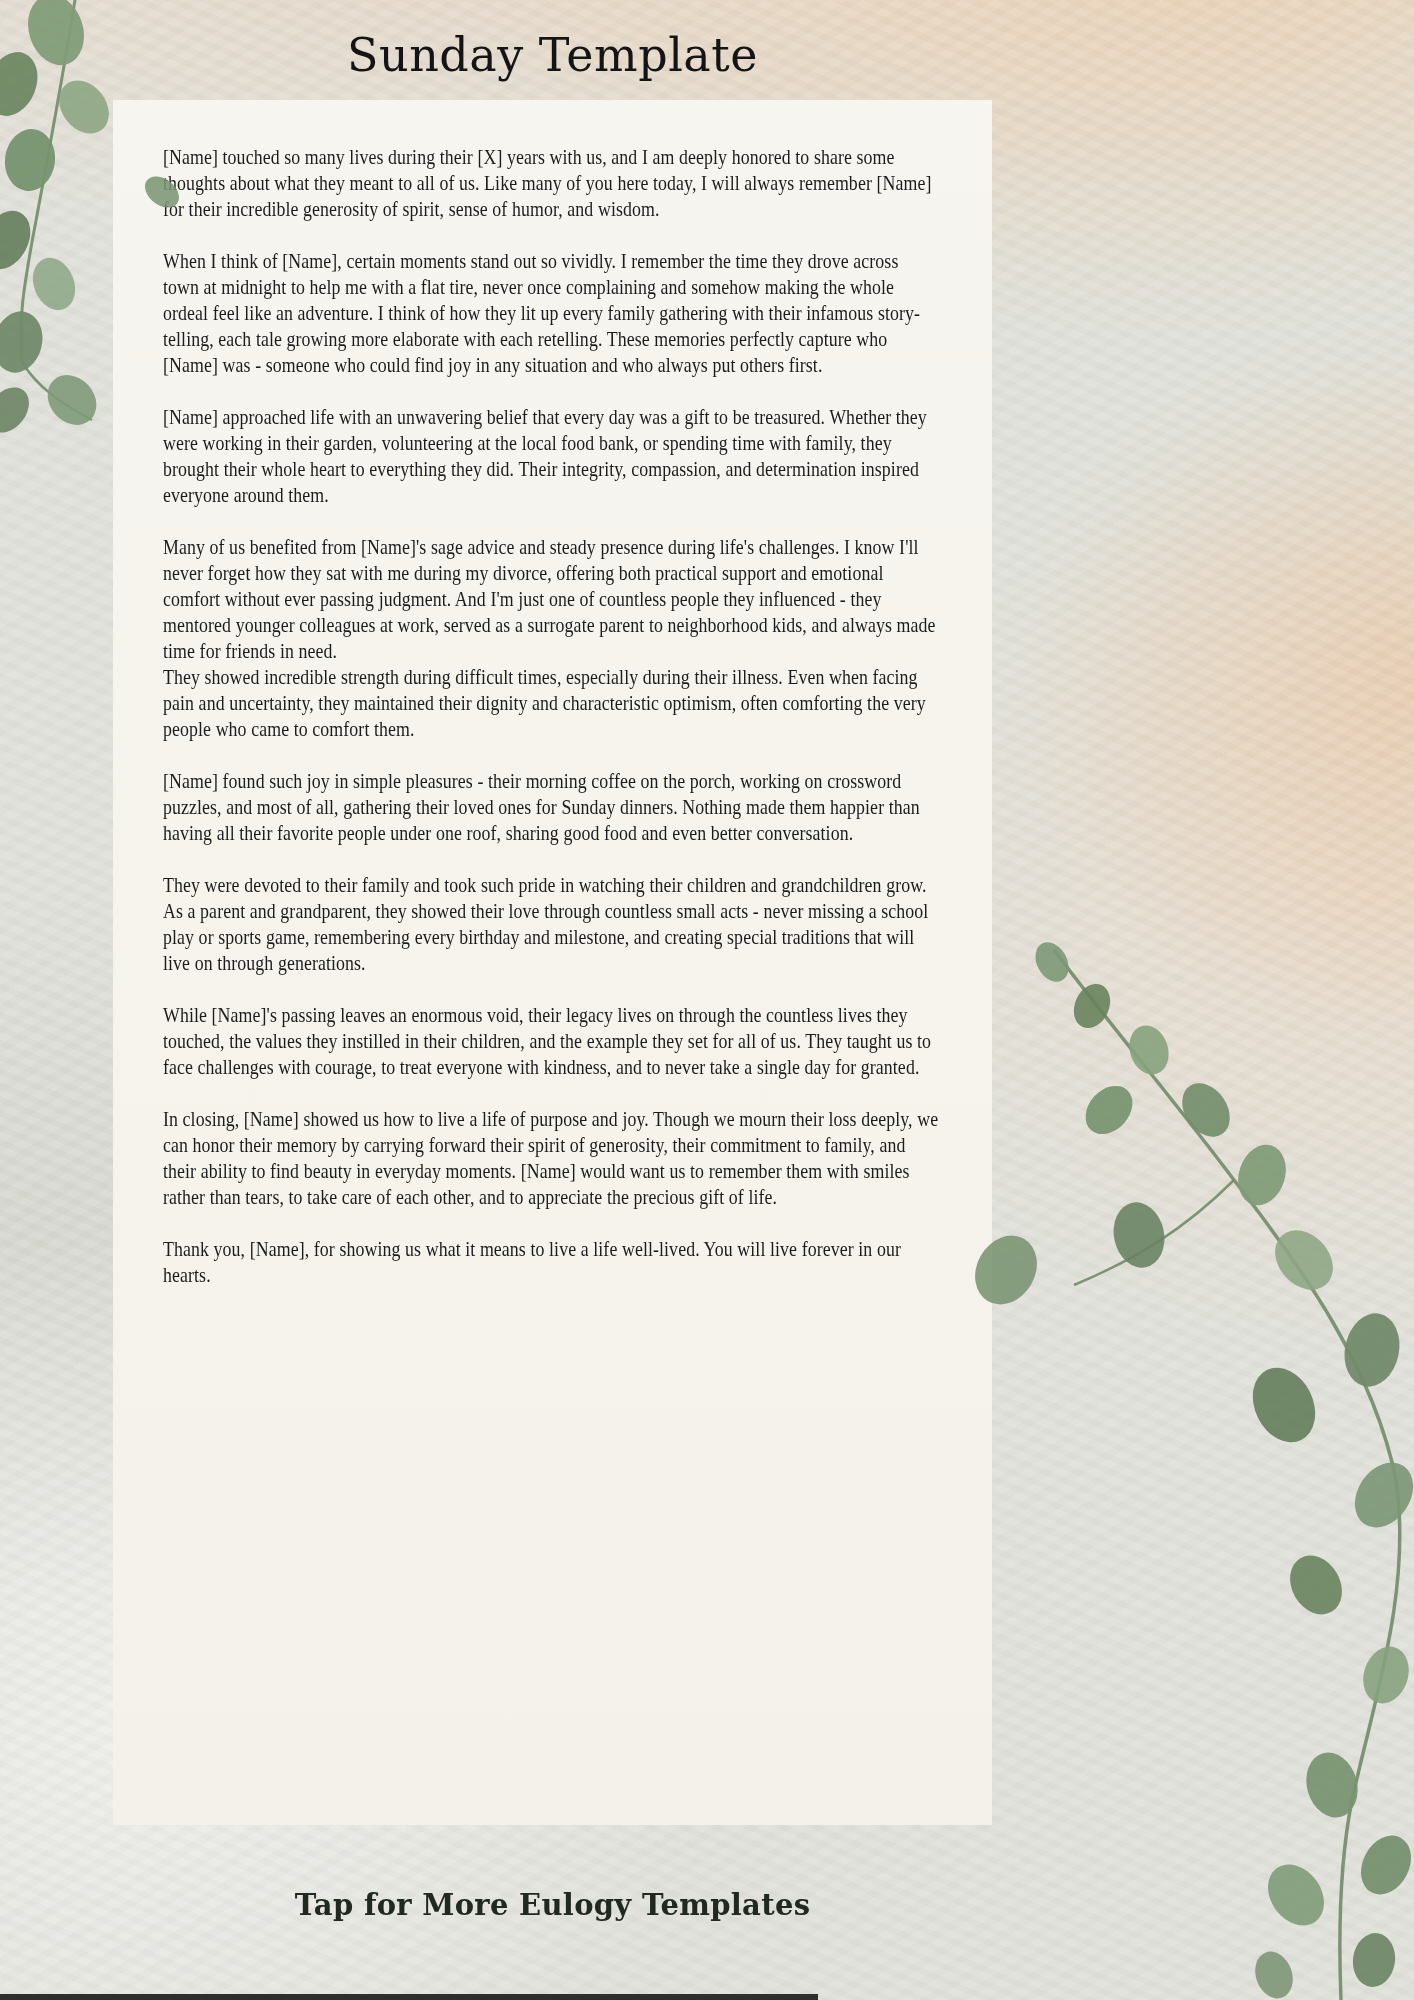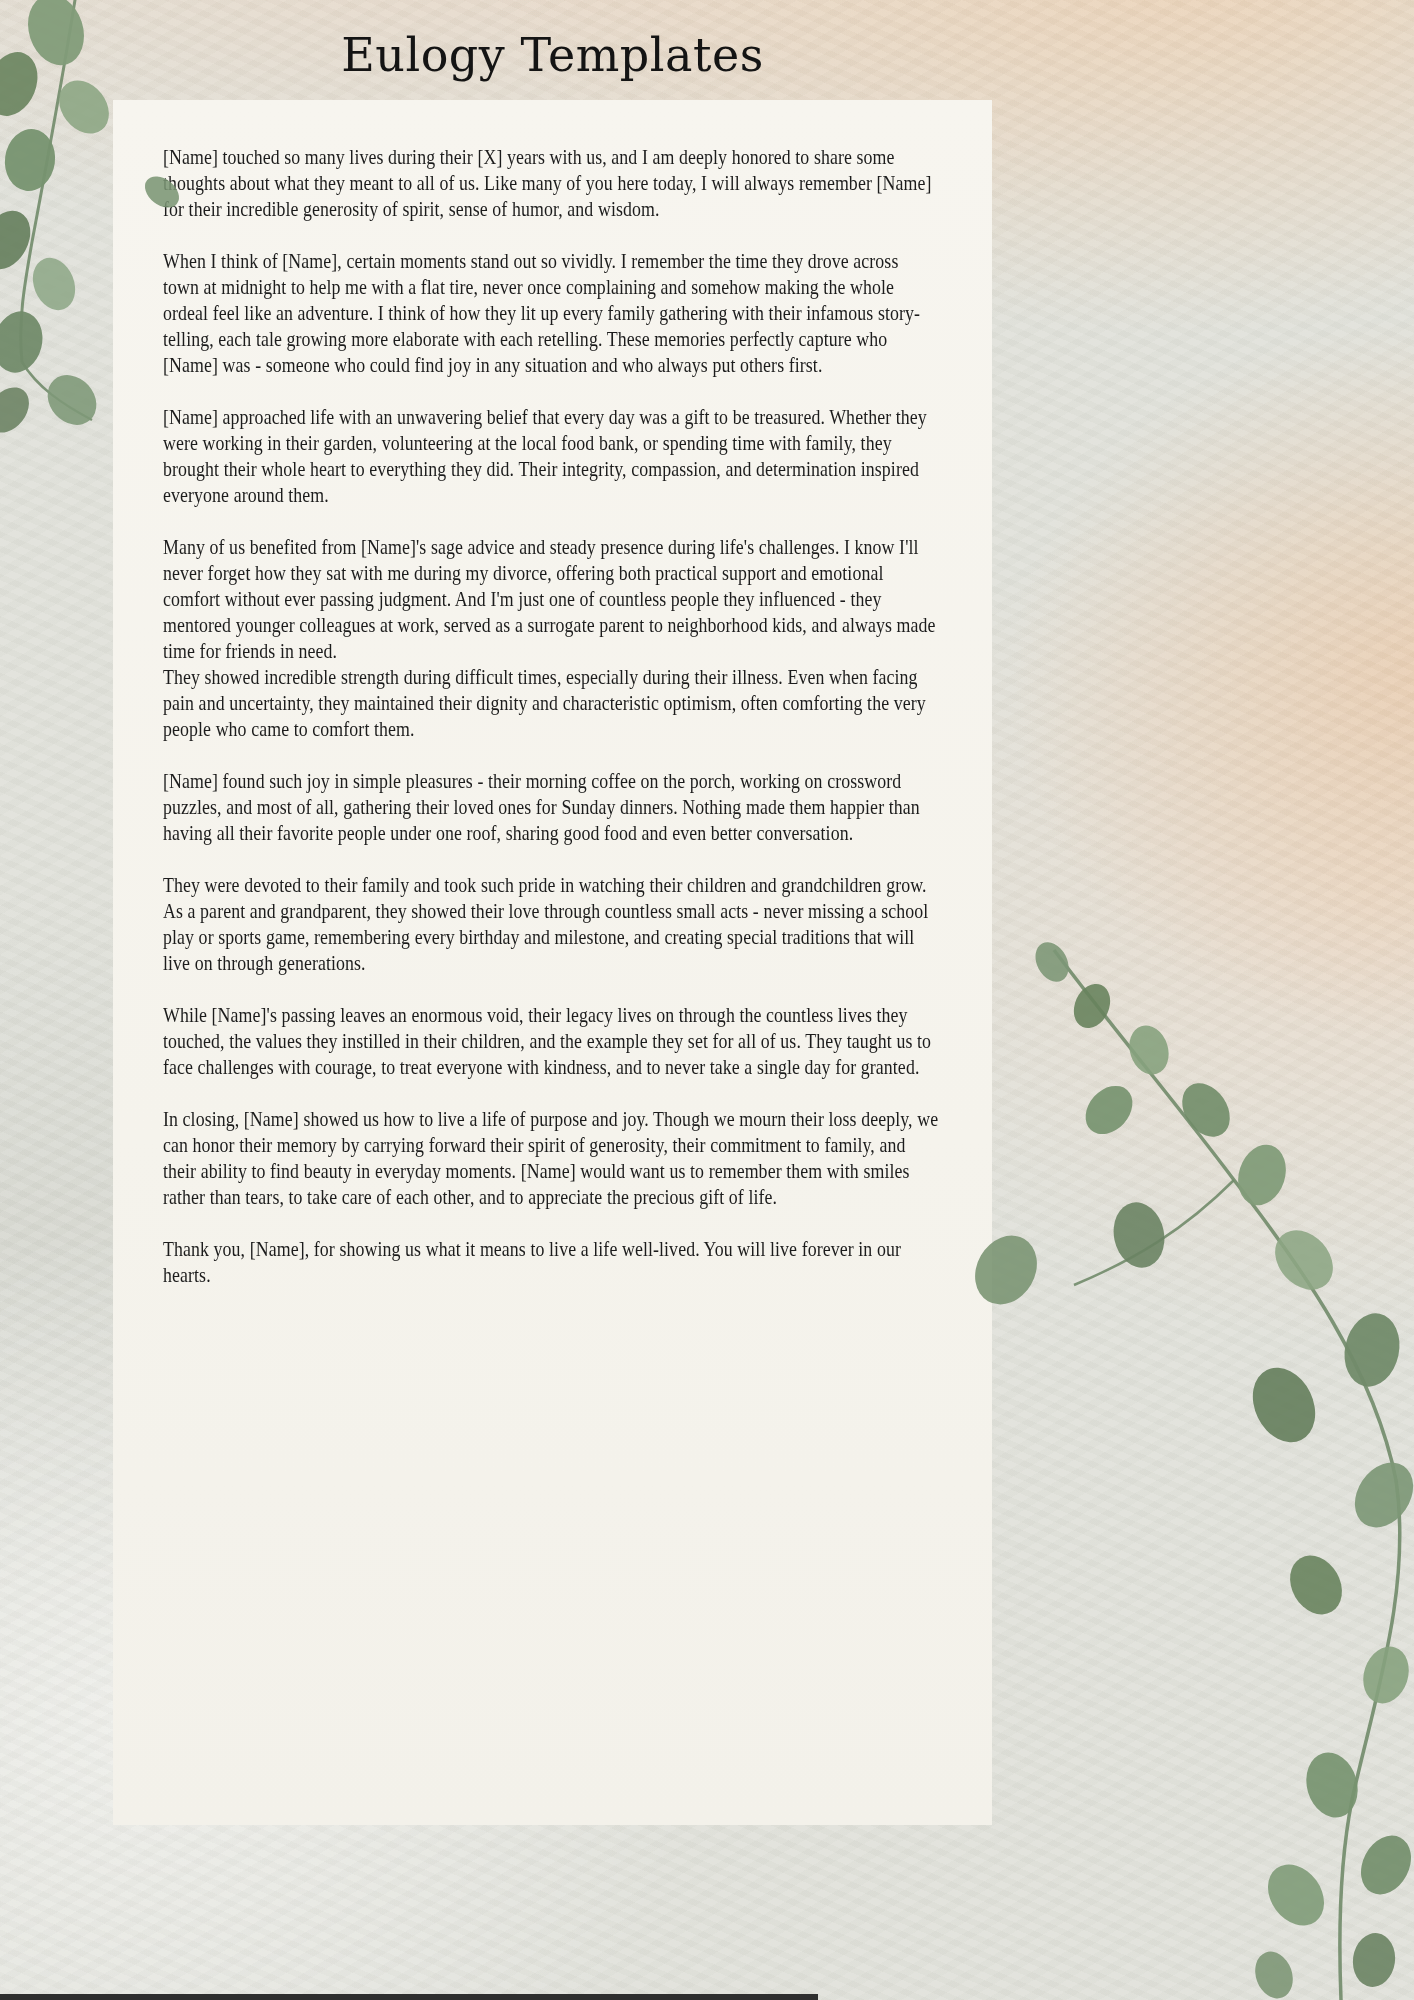--- a/index.html
+++ b/index.html
@@ -90,21 +90,21 @@
       <p>Many of us benefited from [Name]'s sage advice and steady presence during life's challenges. I know I'll never forget how they sat with me during my divorce, offering both practical support and emotional comfort without ever passing judgment. And I'm just one of countless people they influenced - they mentored younger colleagues at work, served as a surrogate parent to neighborhood kids, and always made time for friends in need.</p>
       <p class="joined">They showed incredible strength during difficult times, especially during their illness. Even when facing pain and uncertainty, they maintained their dignity and characteristic optimism, often comforting the very people who came to comfort them.</p>
       <p>[Name] found such joy in simple pleasures - their morning coffee on the porch, working on crossword puzzles, and most of all, gathering their loved ones for Sunday dinners. Nothing made them happier than having all their favorite people under one roof, sharing good food and even better conversation.</p>
       <p>They were devoted to their family and took such pride in watching their children and grandchildren grow. As a parent and grandparent, they showed their love through countless small acts - never missing a school play or sports game, remembering every birthday and milestone, and creating special traditions that will live on through generations.</p>
       <p>While [Name]'s passing leaves an enormous void, their legacy lives on through the countless lives they touched, the values they instilled in their children, and the example they set for all of us. They taught us to face challenges with courage, to treat everyone with kindness, and to never take a single day for granted.</p>
       <p>In closing, [Name] showed us how to live a life of purpose and joy. Though we mourn their loss deeply, we can honor their memory by carrying forward their spirit of generosity, their commitment to family, and their ability to find beauty in everyday moments. [Name] would want us to remember them with smiles rather than tears, to take care of each other, and to appreciate the precious gift of life.</p>
       <p>Thank you, [Name], for showing us what it means to live a life well-lived. You will live forever in our hearts.</p>
     </div>
   </div>
 
-  <div class="page-title">Eulogy Templates</div>
+  <div class="page-title">Sunday Template</div>
 
   <svg class="leaves leaves-tl" width="210" height="460" viewBox="0 0 210 460" xmlns="http://www.w3.org/2000/svg">
     <path d="M85,-5 C72,80 55,170 40,250 C32,295 26,330 30,370" fill="none" stroke="#6d8766" stroke-width="3" opacity=".9"></path>
     <path d="M30,370 C45,395 70,412 100,428" fill="none" stroke="#6d8766" stroke-width="2.5" opacity=".9"></path>
     <ellipse cx="64" cy="38" rx="27" ry="36" fill="#7e9a76" opacity=".95" transform="rotate(-18 64 38)"></ellipse>
     <ellipse cx="20" cy="92" rx="24" ry="33" fill="#647f59" opacity=".9" transform="rotate(22 20 92)"></ellipse>
     <ellipse cx="92" cy="115" rx="22" ry="29" fill="#8aa481" opacity=".9" transform="rotate(-38 92 115)"></ellipse>
     <ellipse cx="38" cy="168" rx="25" ry="31" fill="#73906b" opacity=".95" transform="rotate(8 38 168)"></ellipse>
     <ellipse cx="170" cy="200" rx="13" ry="19" fill="#7a9573" opacity=".9" transform="rotate(-52 170 200)"></ellipse>
     <ellipse cx="14" cy="248" rx="22" ry="31" fill="#5f7a56" opacity=".9" transform="rotate(28 14 248)"></ellipse>
@@ -131,15 +131,16 @@
     <ellipse cx="440" cy="555" rx="26" ry="35" fill="#7a9573" opacity=".92" transform="rotate(34 440 555)"></ellipse>
     <ellipse cx="372" cy="645" rx="24" ry="31" fill="#647f59" opacity=".9" transform="rotate(-30 372 645)"></ellipse>
     <ellipse cx="442" cy="735" rx="22" ry="29" fill="#84a07b" opacity=".9" transform="rotate(18 442 735)"></ellipse>
     <ellipse cx="388" cy="845" rx="25" ry="33" fill="#73906b" opacity=".92" transform="rotate(-16 388 845)"></ellipse>
     <ellipse cx="442" cy="925" rx="23" ry="31" fill="#6d8965" opacity=".9" transform="rotate(28 442 925)"></ellipse>
     <ellipse cx="352" cy="955" rx="25" ry="33" fill="#7e9a76" opacity=".92" transform="rotate(-36 352 955)"></ellipse>
     <ellipse cx="430" cy="1020" rx="21" ry="27" fill="#66805e" opacity=".9" transform="rotate(8 430 1020)"></ellipse>
     <ellipse cx="330" cy="1035" rx="18" ry="24" fill="#7a9472" opacity=".9" transform="rotate(-20 330 1035)"></ellipse>
   </svg>
 
+  <div class="footer-cta">Tap for More Eulogy Templates</div>
 
   <div class="progress-bar"></div>
 </div>
 
 </body></html>

